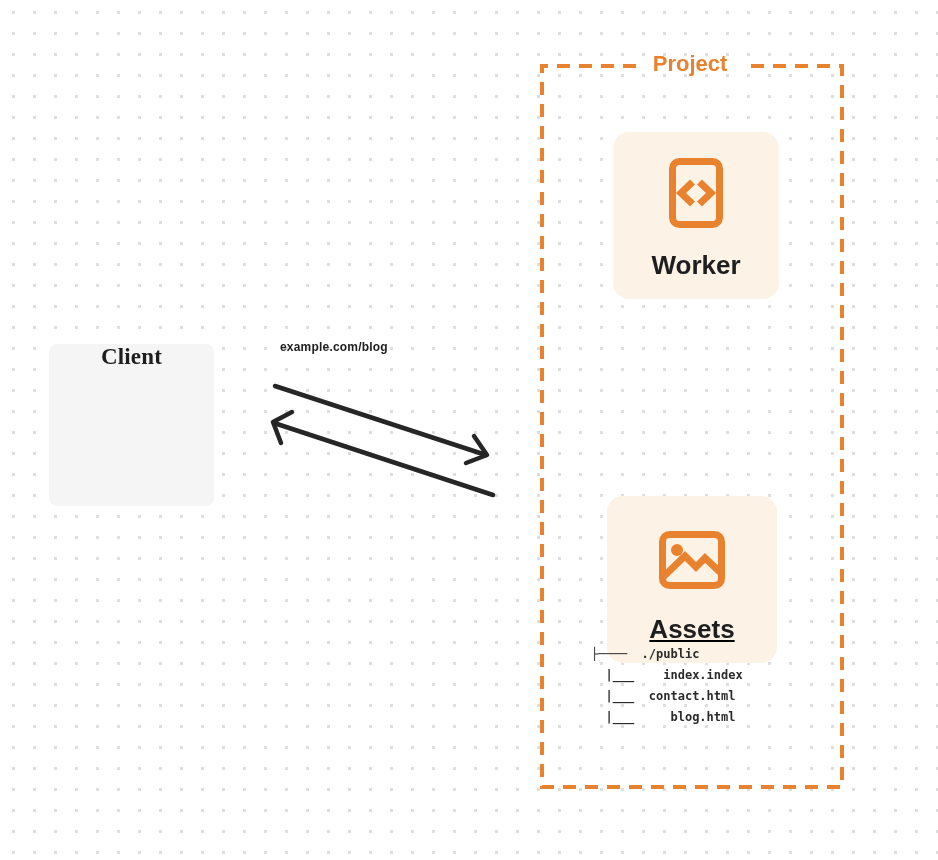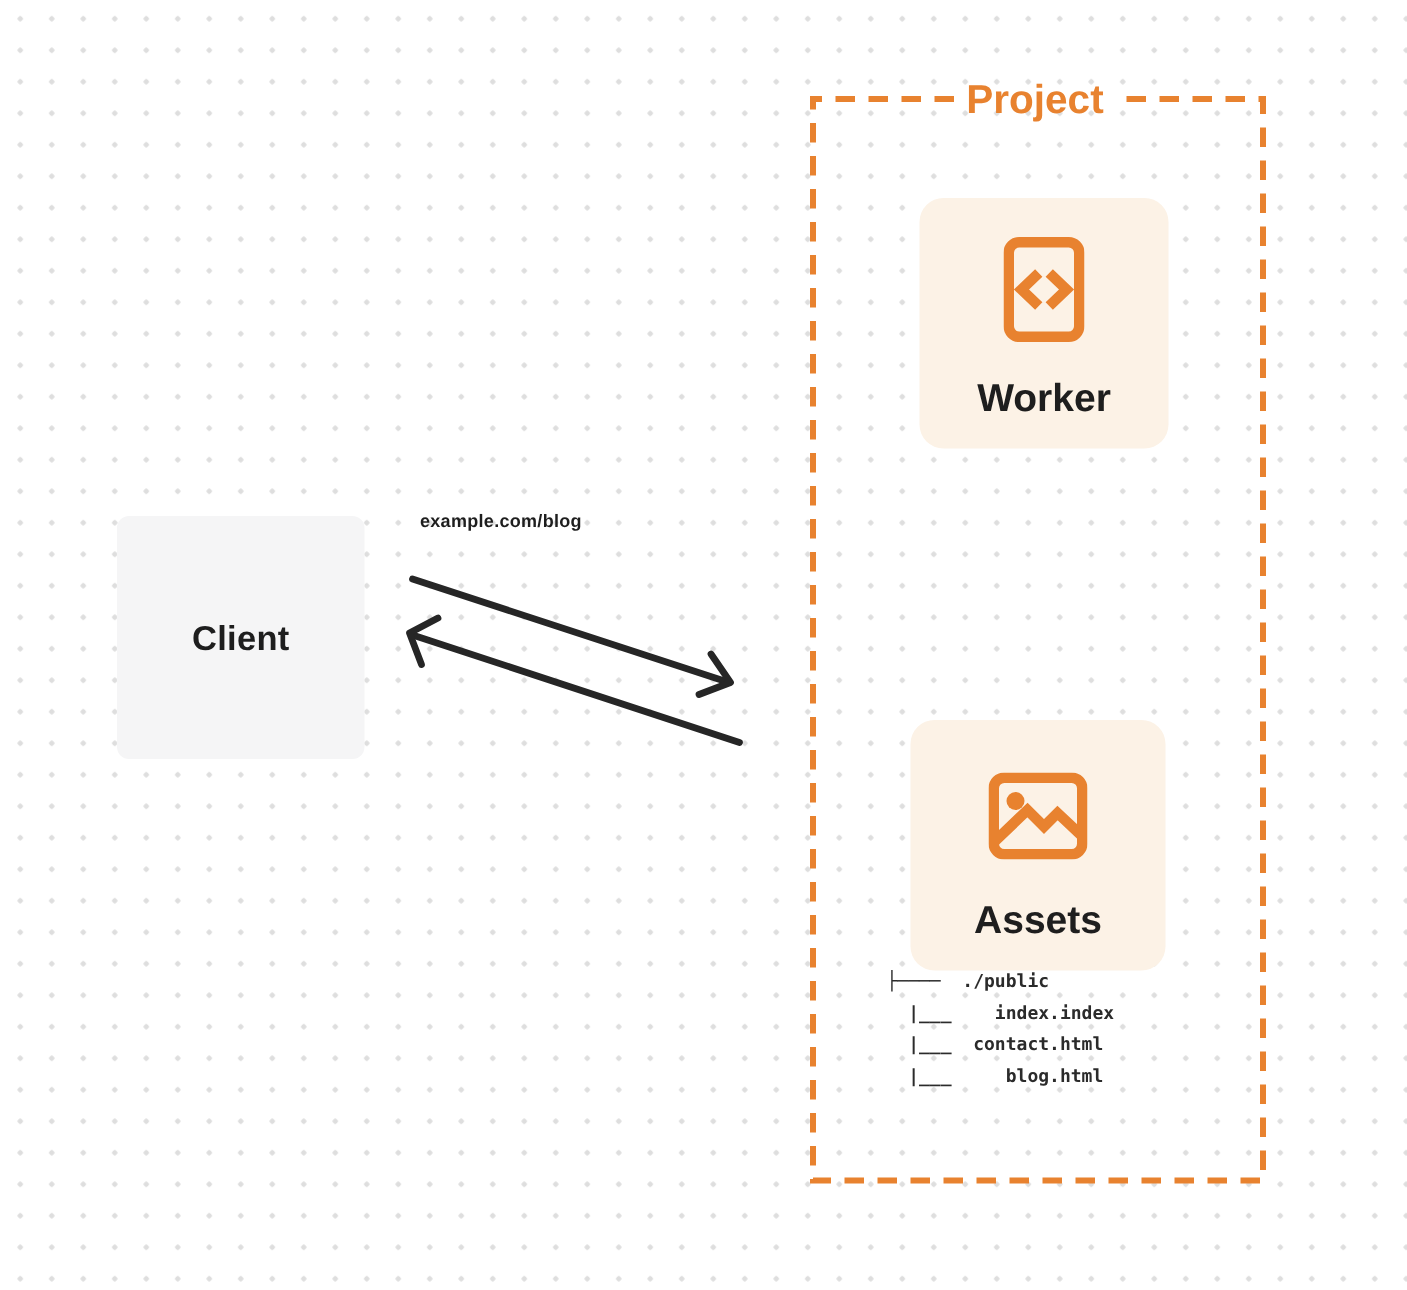--- a/index.html
+++ b/index.html
@@ -12,44 +12,44 @@
     background-size:21px 21px;
     background-position:3px 2px;
     font-family:"Liberation Sans","DejaVu Sans",sans-serif;
   }
   .overlay{position:absolute;left:0;top:0;width:938px;height:860px;pointer-events:none;}
   .dash-border{fill:none;stroke:#E8822F;stroke-width:4;stroke-dasharray:13 9;}
   .arrow-line{stroke:#262626;stroke-width:4.5;stroke-linecap:round;fill:none;}
   .arrow-head{stroke:#262626;stroke-width:4.5;stroke-linecap:round;stroke-linejoin:round;fill:none;}
 
   .client-card{
-    position:absolute;left:78px;top:344px;width:165px;height:162px;
+    position:absolute;left:49px;top:344px;width:165px;height:162px;
     background:#F5F5F6;border-radius:8px;
-    display:flex;align-items:center;justify-content:center;
+    display:flex;justify-content:center;font-family:Liberation Serif, serif;
   }
   .client-card .label{font-size:23px;font-weight:bold;color:#1E1E1E;letter-spacing:.2px;}
 
   .request-label{
     position:absolute;left:280px;top:340px;
     font-size:12px;font-weight:bold;color:#1E1E1E;letter-spacing:.2px;
     white-space:nowrap;
   }
 
   .project-label{
     position:absolute;left:638px;top:51px;width:104px;
-    text-align:center;font-size:27px;font-weight:bold;color:#E8822F;
+    text-align:center;font-size:22px;font-weight:bold;color:#E8822F;
   }
 
   .node-card{
     position:absolute;
     background:#FCF2E6;border-radius:16px;
     display:flex;flex-direction:column;align-items:center;
   }
   .node-card.worker{left:613px;top:132px;width:166px;height:167px;align-items:center;}
-  .node-card.assets{left:607px;top:480px;width:170px;height:167px;}
+  .node-card.assets{left:607px;top:496px;width:170px;height:167px;text-decoration:underline;}
   .node-card .icon{display:block;}
   .node-card.worker .icon{margin-top:26px;}
   .node-card.assets .icon{margin-top:35px;}
   .node-card .label{font-size:26px;font-weight:bold;color:#1E1E1E;line-height:1;}
   .node-card.worker .label{margin-top:24px;}
   .node-card.assets .label{margin-top:27px;}
 
   .file-tree{
     position:absolute;left:591px;top:644px;margin:0;
     font-family:"DejaVu Sans Mono","Liberation Mono",monospace;

